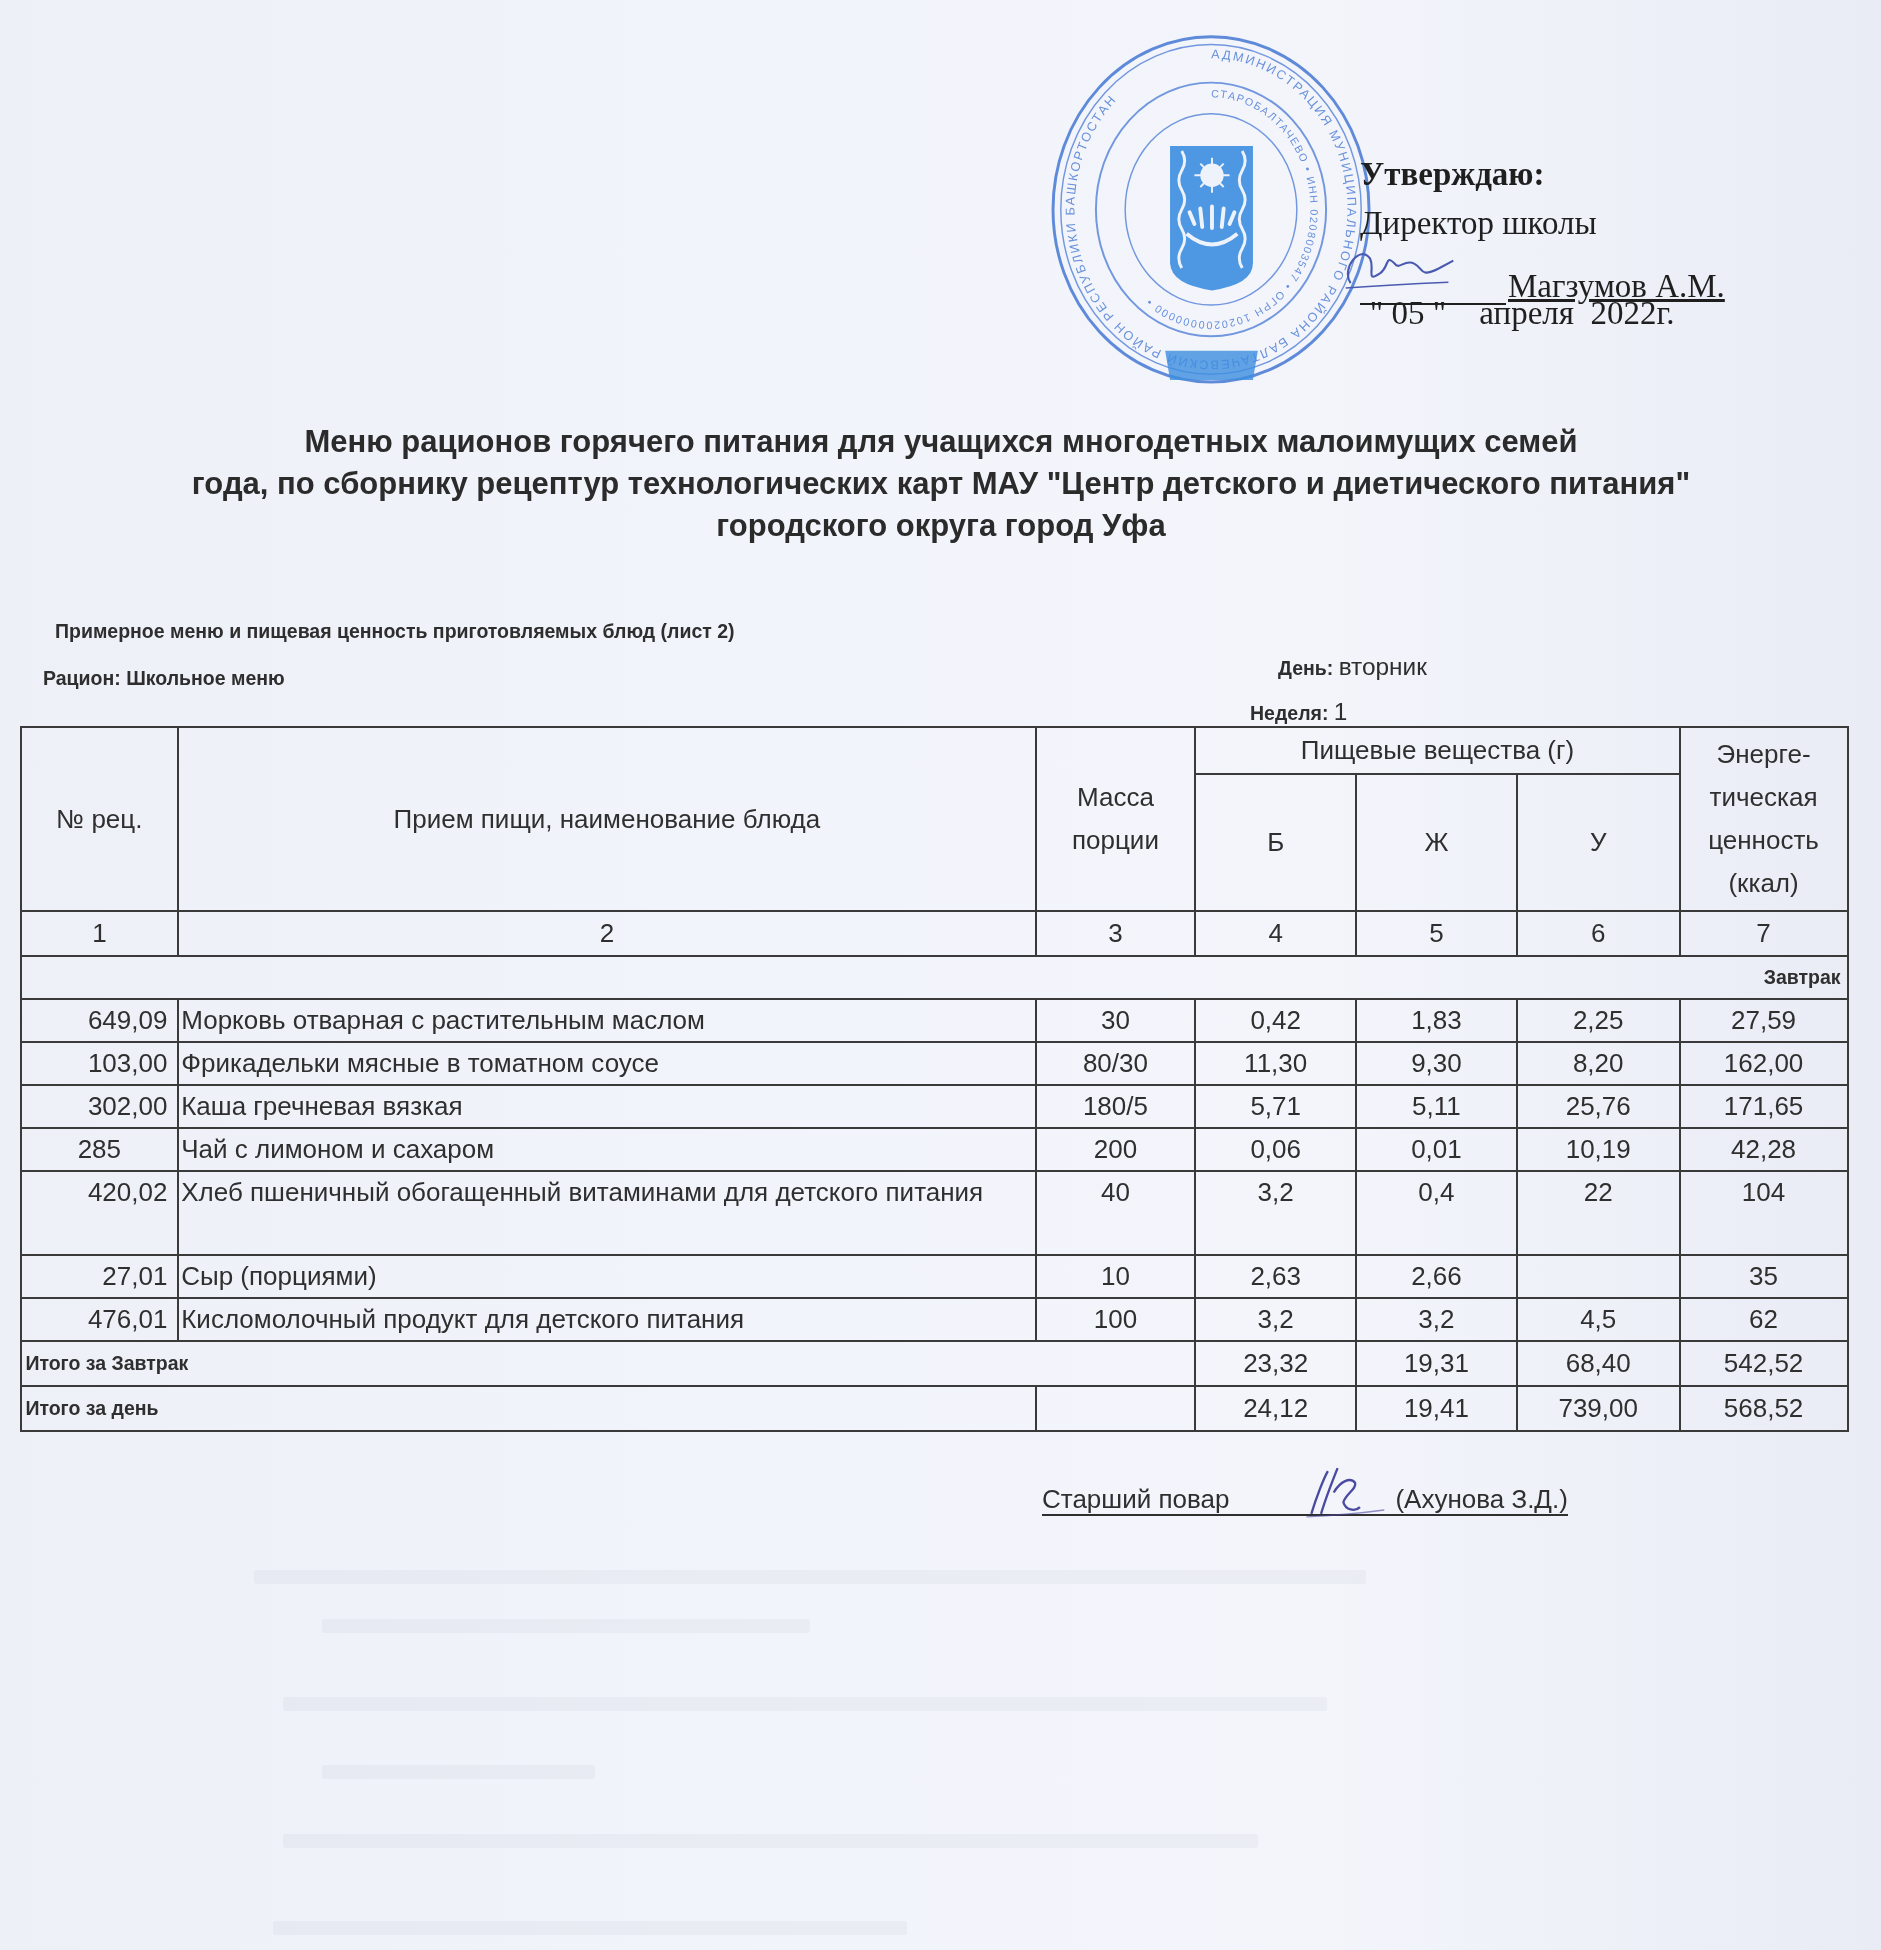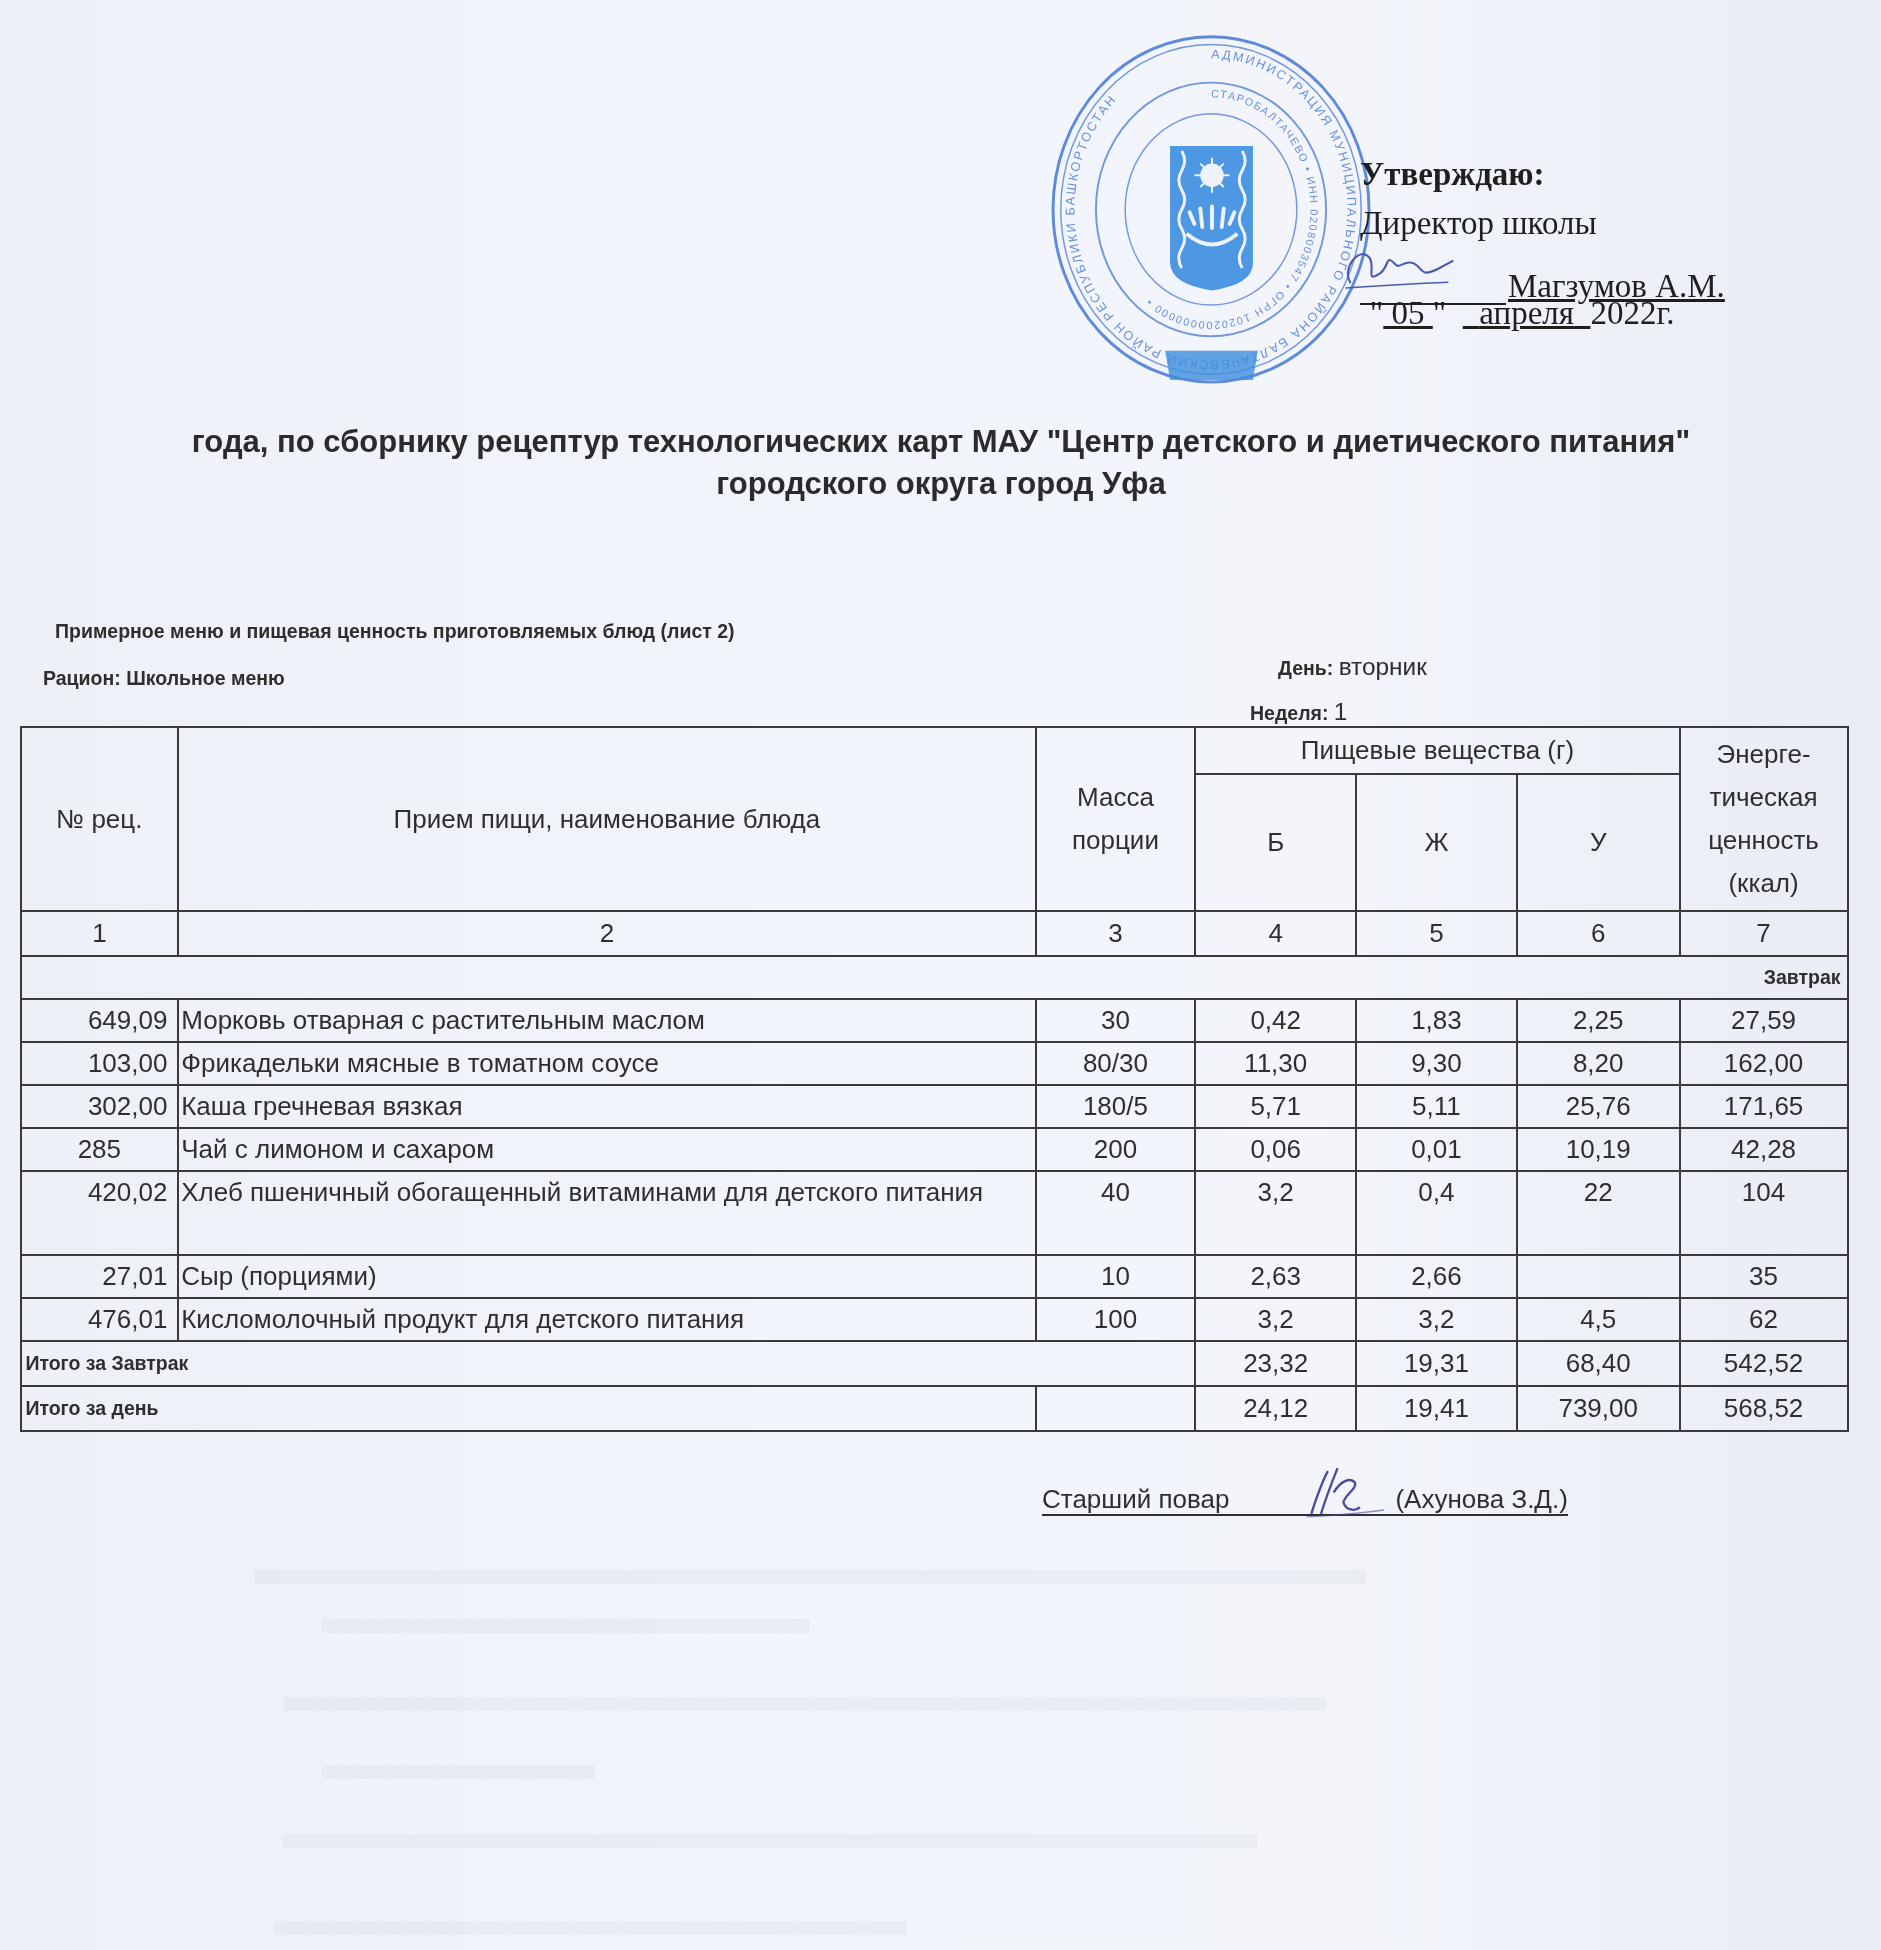--- a/index.html
+++ b/index.html
@@ -16,21 +16,21 @@
     .stamp { position: absolute; left: 1048px; top: 29px; width: 327px; height: 356px; }
     .stamp svg { width: 100%; height: 100%; }
 
     
     .approve { position: absolute; left: 1360px; top: 156px; font-family: "Liberation Serif", serif; color: #1f1f1f; }
     .approve .title { font-weight: bold; font-size: 33px; position: absolute; left: 0; top: 0; white-space: nowrap; }
     .approve .pos { font-size: 33px; position: absolute; left: 0; top: 49px; white-space: nowrap; }
     .approve .name { font-size: 33px; position: absolute; left: 0; top: 112px; white-space: nowrap; text-decoration: underline; }
     .approve .name .line { display: inline-block; width: 146px; border-bottom: 2px solid #1f1f1f; vertical-align: bottom; margin-right: 2px; }
     .approve .date { font-size: 33px; position: absolute; left: 9.8px; top: 139px; white-space: nowrap; }
-    .approve .date .u { text-decoration: underline; }
+    .approve .date .u { }
     .sig-director { position: absolute; left: 1331px; top: 239px; width: 137px; height: 59px; }
 
     
     .doc-title { position: absolute; left: 39px; width: 1804px; top: 421px; text-align: center; font-weight: bold; font-size: 31px; line-height: 42px; color: #2b2b2b; }
 
     .meta { position: absolute; font-weight: bold; font-size: 19.5px; color: #2e2e2e; white-space: nowrap; }
     .meta .val { font-weight: normal; font-size: 24.4px; }
 
     
     .menu-table { position: absolute; left: 19.5px; top: 726px; width: 1829px; border-collapse: collapse; font-family: "DejaVu Sans", sans-serif; color: #2f2f2f; table-layout: fixed; }
@@ -110,20 +110,21 @@
   <div class="pos">Директор школы</div>
   <div class="name"><span class="line"></span><span>Магзумов А.М.</span></div>
   <div class="date">"<span class="u"> 05 </span>"&nbsp;&nbsp;<span class="u">&nbsp;&nbsp;<span>апреля</span>&nbsp;&nbsp;</span><span>2022г.</span></div>
 </div>
 <svg class="sig-director" viewBox="0 0 140 60">
   <path d="M20,45 C10,30 30,5 40,20 C45,30 35,45 50,35 C60,28 55,15 65,25 C70,32 75,20 85,25 C95,30 90,40 110,30 L125,22" stroke="#4a5ab0" stroke-width="2.2" fill="none"></path>
   <path d="M15,50 C40,48 70,46 120,44" stroke="#4a5ab0" stroke-width="1.6" fill="none"></path>
 </svg>
 
 <div class="doc-title">
+  <div>Меню рационов горячего питания для учащихся многодетных  малоимущих семей</div>
   <div>года, по сборнику рецептур технологических карт  МАУ "Центр детского и диетического питания"</div>
   <div>городского округа город Уфа</div>
 </div>
 
 <div class="meta" style="left:55px;top:620px;">Примерное меню и пищевая ценность приготовляемых блюд (лист 2)</div>
 <div class="meta" style="left:43px;top:667px;"><span>Рацион:</span> <span>Школьное меню</span></div>
 <div class="meta" style="left:1278px;top:653px;"><span>День:</span> <span class="val">вторник</span></div>
 <div class="meta" style="left:1250px;top:698px;"><span>Неделя:</span> <span class="val">1</span></div>
 
 <table class="menu-table">

